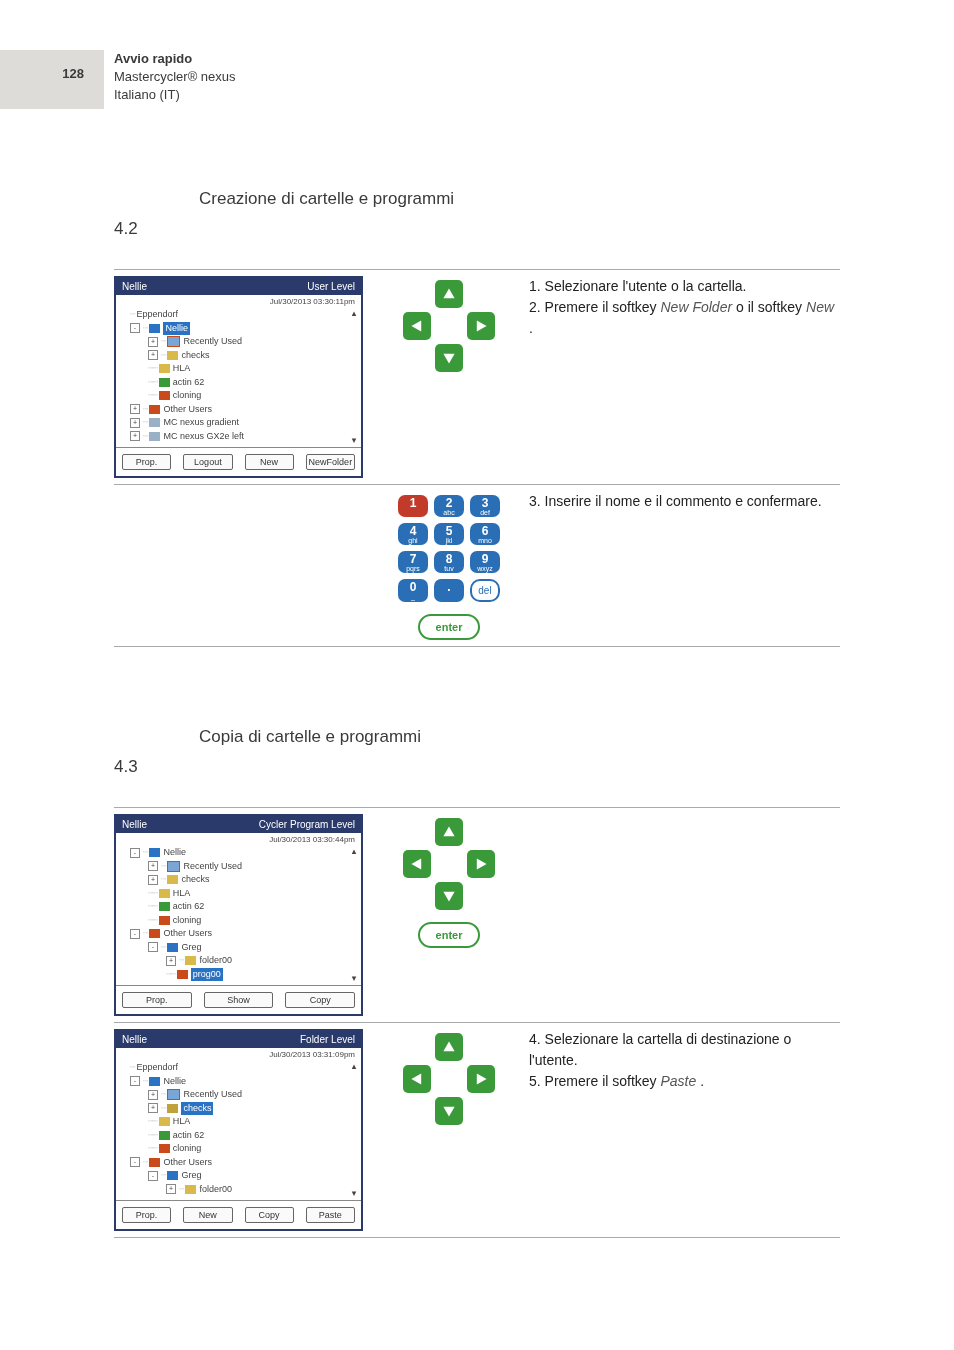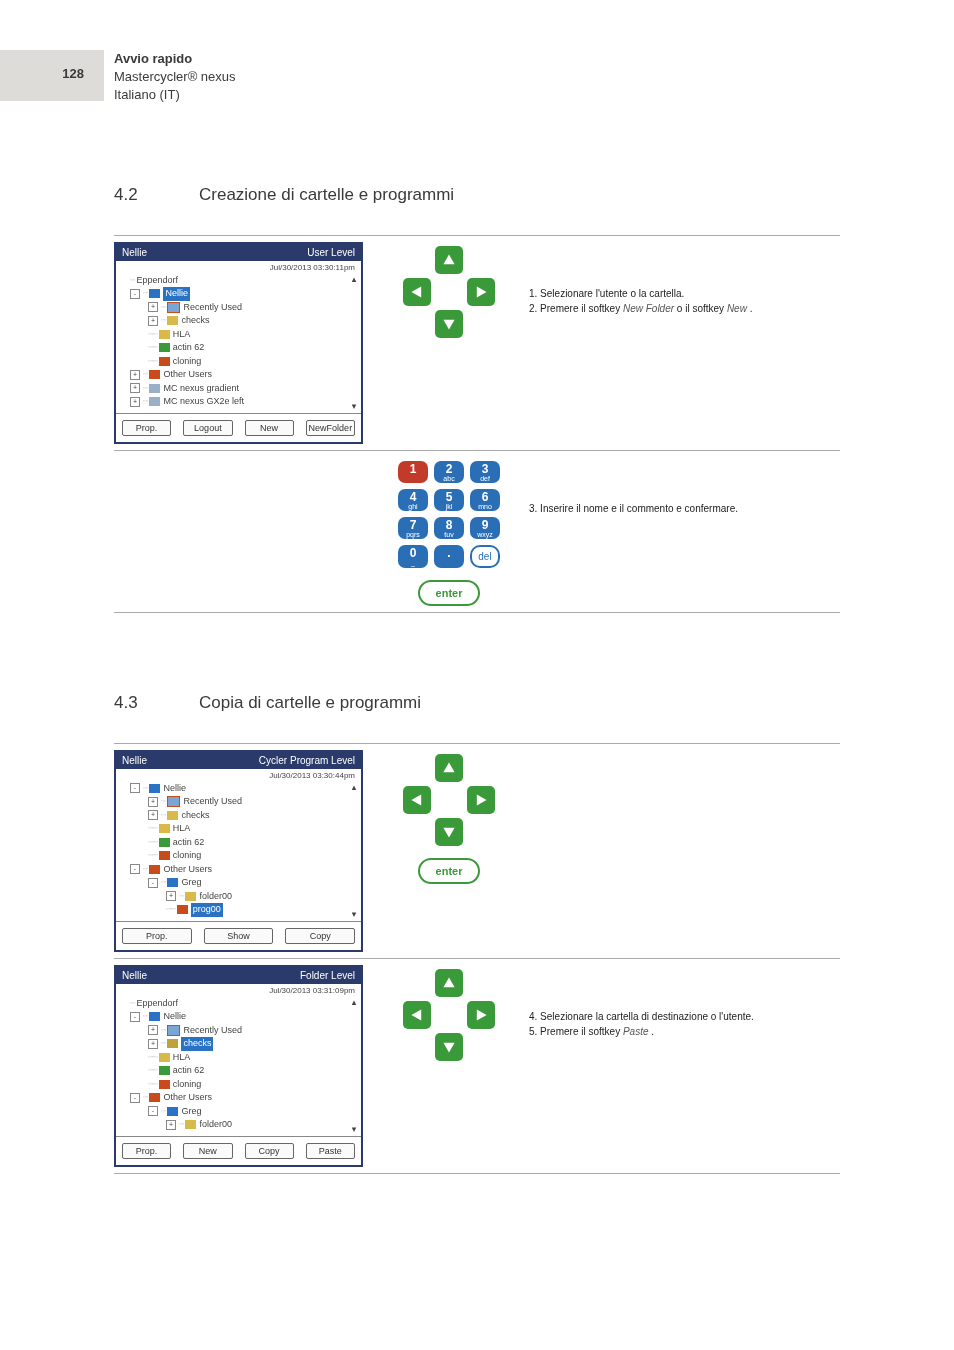--- a/index.html
+++ b/index.html
@@ -9,21 +9,21 @@
       background: #fff;
       width: 954px;
     }
     .page-header {
       display: flex;
       align-items: flex-start;
       padding: 50px 0 0 0;
     }
     .page-num-box {
       background: #dedcd8;
-      padding: 16px 20px 20px 34px;
+      padding: 16px 20px 28px 34px;
       font-weight: bold;
       color: #3a3a3a;
       font-size: 13px;
       width: 50px;
       text-align: right;
     }
     .header-text {
       padding-left: 10px;
       color: #3a3a3a;
       font-size: 13px;
@@ -33,45 +33,44 @@
     .content {
       padding: 0 114px 40px 114px;
     }
     .section-heading {
       display: flex;
       gap: 45px;
       color: #3a3a3a;
       font-size: 17px;
       margin: 80px 0 30px 0;
     }
-    .section-heading .num { min-width: 40px; }
+    .section-heading .num { min-width: 40px; margin-top: 30px; }
     .instr-row {
       display: flex;
       border-bottom: 1px solid #aaa;
       padding: 6px 0;
     }
     .col-screen {
       width: 255px;
       flex: 0 0 255px;
     }
     .col-keys {
       width: 160px;
       flex: 0 0 160px;
       display: flex;
       justify-content: center;
       align-items: flex-start;
       padding-top: 4px;
     }
     .col-text {
       flex: 1;
-      font-size: 10px;
+      font-size: 14px;
       color: #222;
       line-height: 1.5;
       padding-top: 0;
-      margin-top: 44px;
     }
     .col-text .italic { font-style: italic; color: #555; }
 
     
     .device {
       border: 2px solid #2a3a6b;
       width: 245px;
       font-size: 10px;
       background: #fff;
     }

